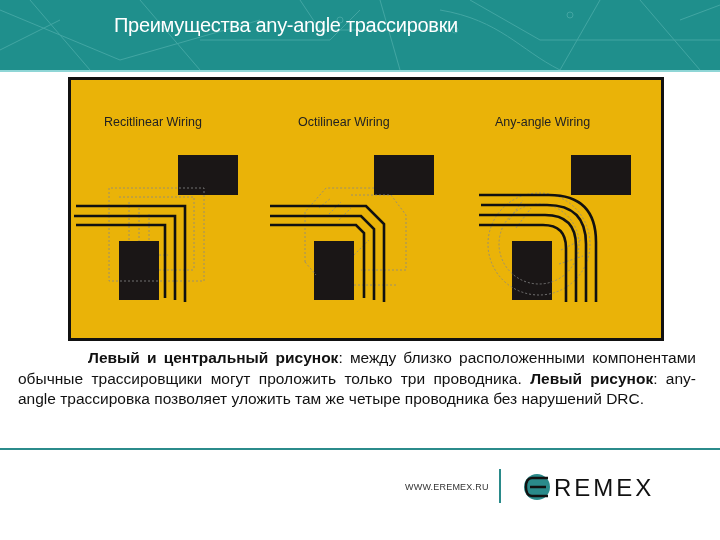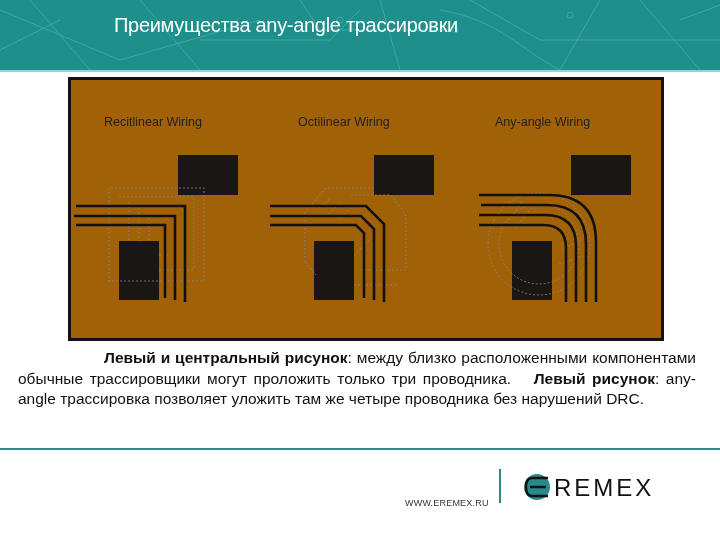--- a/index.html
+++ b/index.html
@@ -1,27 +1,27 @@
 <!DOCTYPE html>
 <html><head>
 <meta charset="utf-8">
 <style>
   html, body { margin: 0; padding: 0; }
   body { width: 720px; height: 540px; background: #ffffff; position: relative; overflow: hidden; font-family: "Liberation Sans", sans-serif; }
   .header { position: absolute; left: 0; top: 0; width: 720px; height: 70px; background: #1f8f8c; overflow: hidden; }
   .header svg.bg { position: absolute; left: 0; top: 0; }
   .header .title { position: absolute; left: 0; width: 572px; top: 14px; text-align: center; color: #ffffff; font-size: 20px; font-family: "Liberation Sans", sans-serif; letter-spacing: -0.3px; }
   .header-line { position: absolute; left: 0; top: 70px; width: 720px; height: 2px; background: #8fd6d6; }
-  .figure { position: absolute; left: 68px; top: 77px; width: 596px; height: 264px; border: 3px solid #111; box-sizing: border-box; background: #a16207; }
+  .figure { position: absolute; left: 68px; top: 77px; width: 596px; height: 264px; border: 3px solid #111; box-sizing: border-box; background: #eab308; }
   .figure svg { position: absolute; left: 0; top: 0; }
   .caption { position: absolute; left: 18px; top: 348px; width: 678px; font-family: "Liberation Sans", sans-serif; font-size: 15.5px; line-height: 20.5px; color: #111; text-align: justify; }
-  .caption b { font-weight: bold; margin-left: 16px; }
+  .caption b { font-weight: bold; }
   .caption .indent { display: inline-block; width: 70px; }
   .footer-line { position: absolute; left: 0; top: 448px; width: 720px; height: 2px; background: #2b8b8b; }
-  .footer-url { position: absolute; left: 405px; top: 498px; font-size: 9px; color: #333; letter-spacing: 0.2px; }
+  .footer-url { position: absolute; left: 405px; top: 482px; font-size: 9px; color: #333; letter-spacing: 0.2px; }
   .footer-sep { position: absolute; left: 499px; top: 469px; width: 2px; height: 34px; background: #2a8a8a; }
   .logo { position: absolute; left: 522px; top: 472px; width: 170px; height: 30px; }
 </style>
 </head>
 <body>
 
 <div class="header">
   <svg class="bg" width="720" height="70">
     <g stroke="#5fb8b5" stroke-width="1" fill="none" opacity="0.55">
       <path d="M0 10 L120 60 L260 20"></path>

